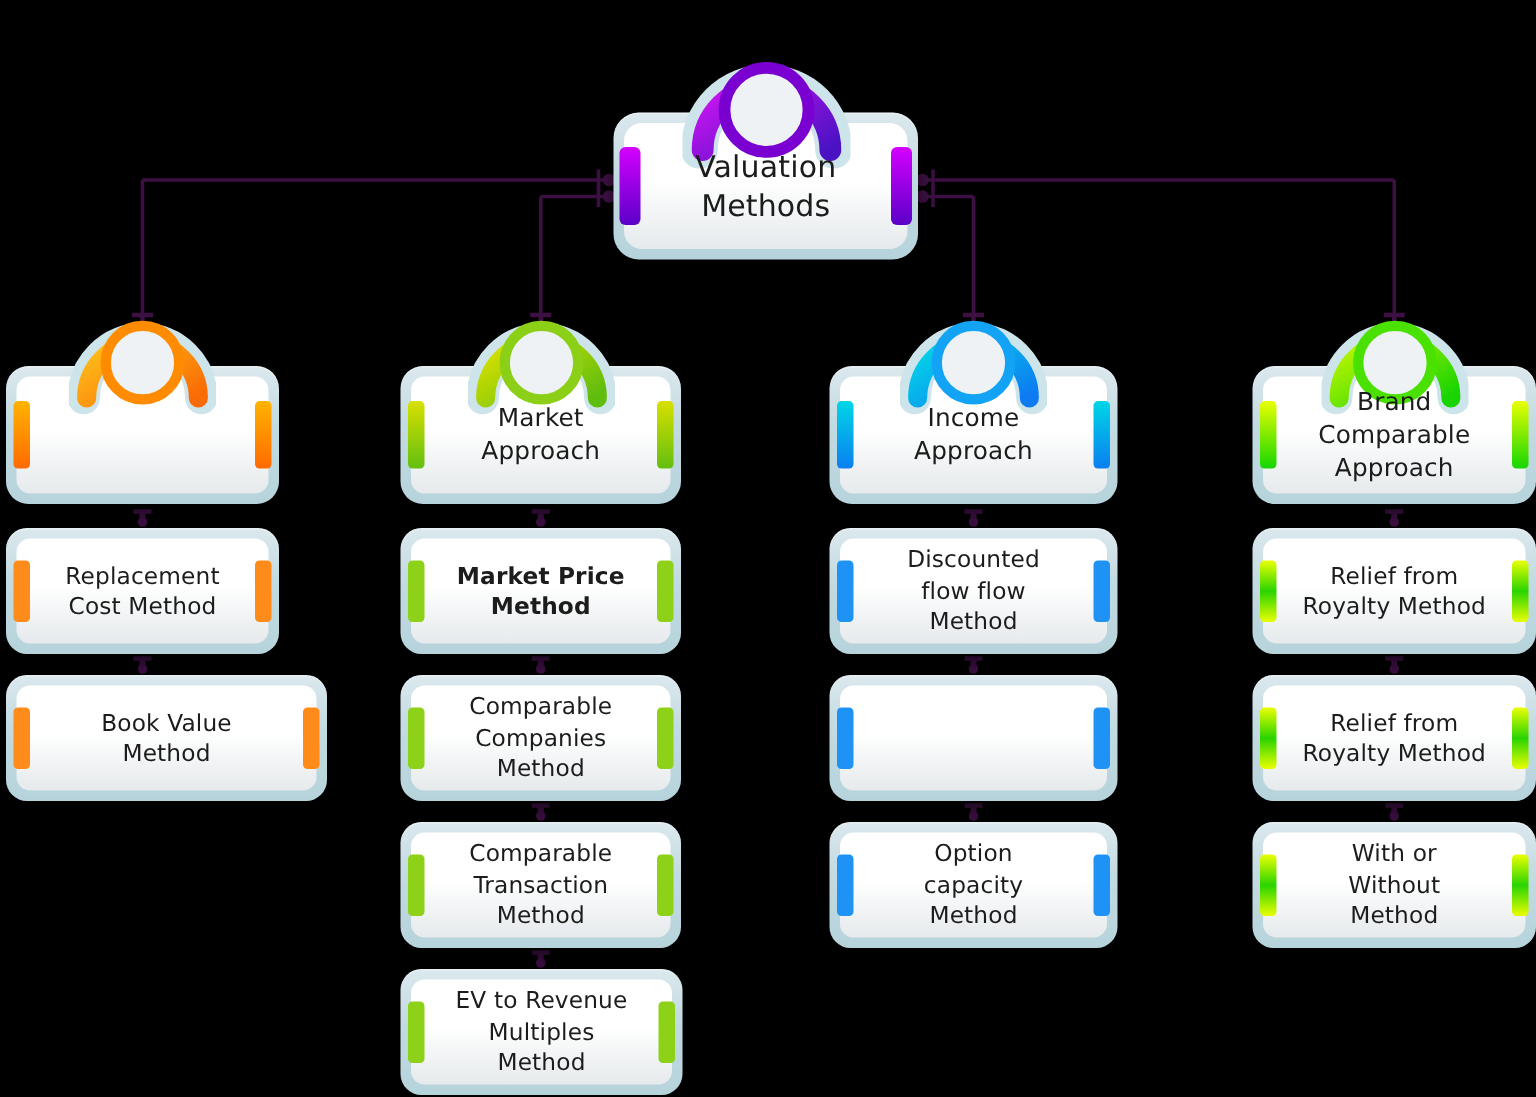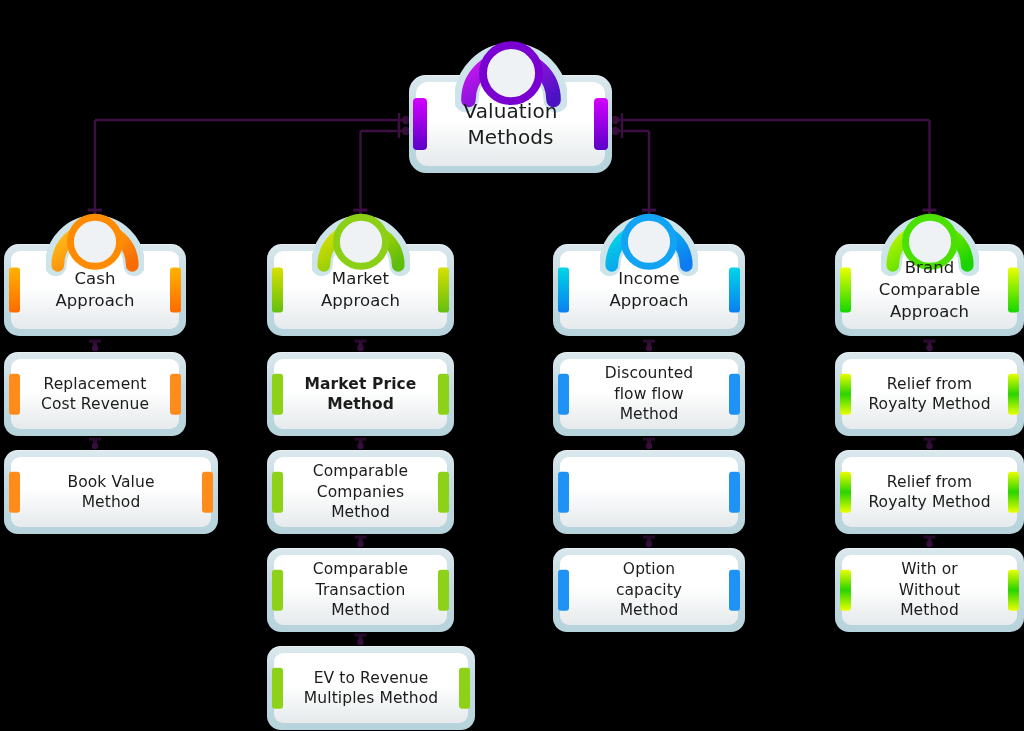--- a/index.html
+++ b/index.html
@@ -173,21 +173,20 @@
             <path d="M 12 84 A 38 38 0 1 1 88 84" fill="none" stroke="url(#rg0)" stroke-width="13" stroke-linecap="round"></path>
             <circle cx="50" cy="60" r="25" fill="#eef2f5"></circle>
             <circle cx="50" cy="60" r="25" fill="none" stroke="#7a00d2" stroke-width="7"></circle>
           </svg>
         </div>
       </div>
       <div class="card lvl1" style="left: 4px; top: 244px; width: 182px; height: 92px;">
         <div class="inner">
           <div class="bar l" style="background: linear-gradient(rgb(255, 179, 0) 0%, rgb(255, 106, 0) 100%);"></div>
           <div class="bar r" style="background: linear-gradient(rgb(255, 179, 0) 0%, rgb(255, 106, 0) 100%);"></div>
-          <div class="txt">Cash Approach</div>
         </div>
         <div class="ring" style="width: 98px; height: 98px; top: -60.76px;">
           <svg viewBox="0 0 100 100" width="98" height="98">
             <defs>
               <linearGradient id="rg1" x1="0" y1="0.15" x2="1" y2="0.95">
                 <stop offset="0%" stop-color="#ffbe1a"></stop>
                 <stop offset="100%" stop-color="#f96b05"></stop>
               </linearGradient>
             </defs>
             <path d="M 10 84 A 40 40 0 1 1 90 84" fill="none" stroke="#cde4ea" stroke-width="22" stroke-linecap="round"></path>
@@ -195,21 +194,21 @@
             <circle cx="50" cy="60" r="25" fill="#eef2f5"></circle>
             <circle cx="50" cy="60" r="25" fill="none" stroke="#ff8c00" stroke-width="7"></circle>
           </svg>
         </div>
       </div>
       <div class="card lvl2" style="left: 4px; top: 352px; width: 182px; height: 84px;">
         <div class="inner">
           <div class="bar l" style="background: rgb(255, 140, 26);"></div>
           <div class="bar r" style="background: rgb(255, 140, 26);"></div>
           <div class="txt">Replacement
-Cost Revenue</div>
+Cost Method</div>
         </div>
       </div>
       <div class="card lvl2" style="left: 4px; top: 450px; width: 214px; height: 84px;">
         <div class="inner">
           <div class="bar l" style="background: rgb(255, 140, 26);"></div>
           <div class="bar r" style="background: rgb(255, 140, 26);"></div>
           <div class="txt">Book Value Method</div>
         </div>
       </div>
       <div class="card lvl1" style="left: 267px; top: 244px; width: 187px; height: 92px;">
@@ -249,21 +248,21 @@
         </div>
       </div>
       <div class="card lvl2" style="left: 267px; top: 548px; width: 187px; height: 84px;">
         <div class="inner">
           <div class="bar l" style="background: rgb(142, 209, 25);"></div>
           <div class="bar r" style="background: rgb(142, 209, 25);"></div>
           <div class="txt">Comparable
 Transaction Method</div>
         </div>
       </div>
-      <div class="card lvl2" style="left: 267px; top: 646px; width: 208px; height: 84px;">
+      <div class="card lvl2" style="left: 267px; top: 646px; width: 188px; height: 84px;">
         <div class="inner">
           <div class="bar l" style="background: rgb(142, 209, 25);"></div>
           <div class="bar r" style="background: rgb(142, 209, 25);"></div>
           <div class="txt">EV to Revenue
 Multiples Method</div>
         </div>
       </div>
       <div class="card lvl1" style="left: 553px; top: 244px; width: 192px; height: 92px;">
         <div class="inner">
           <div class="bar l" style="background: linear-gradient(rgb(0, 214, 230) 0%, rgb(10, 127, 240) 100%);"></div>

